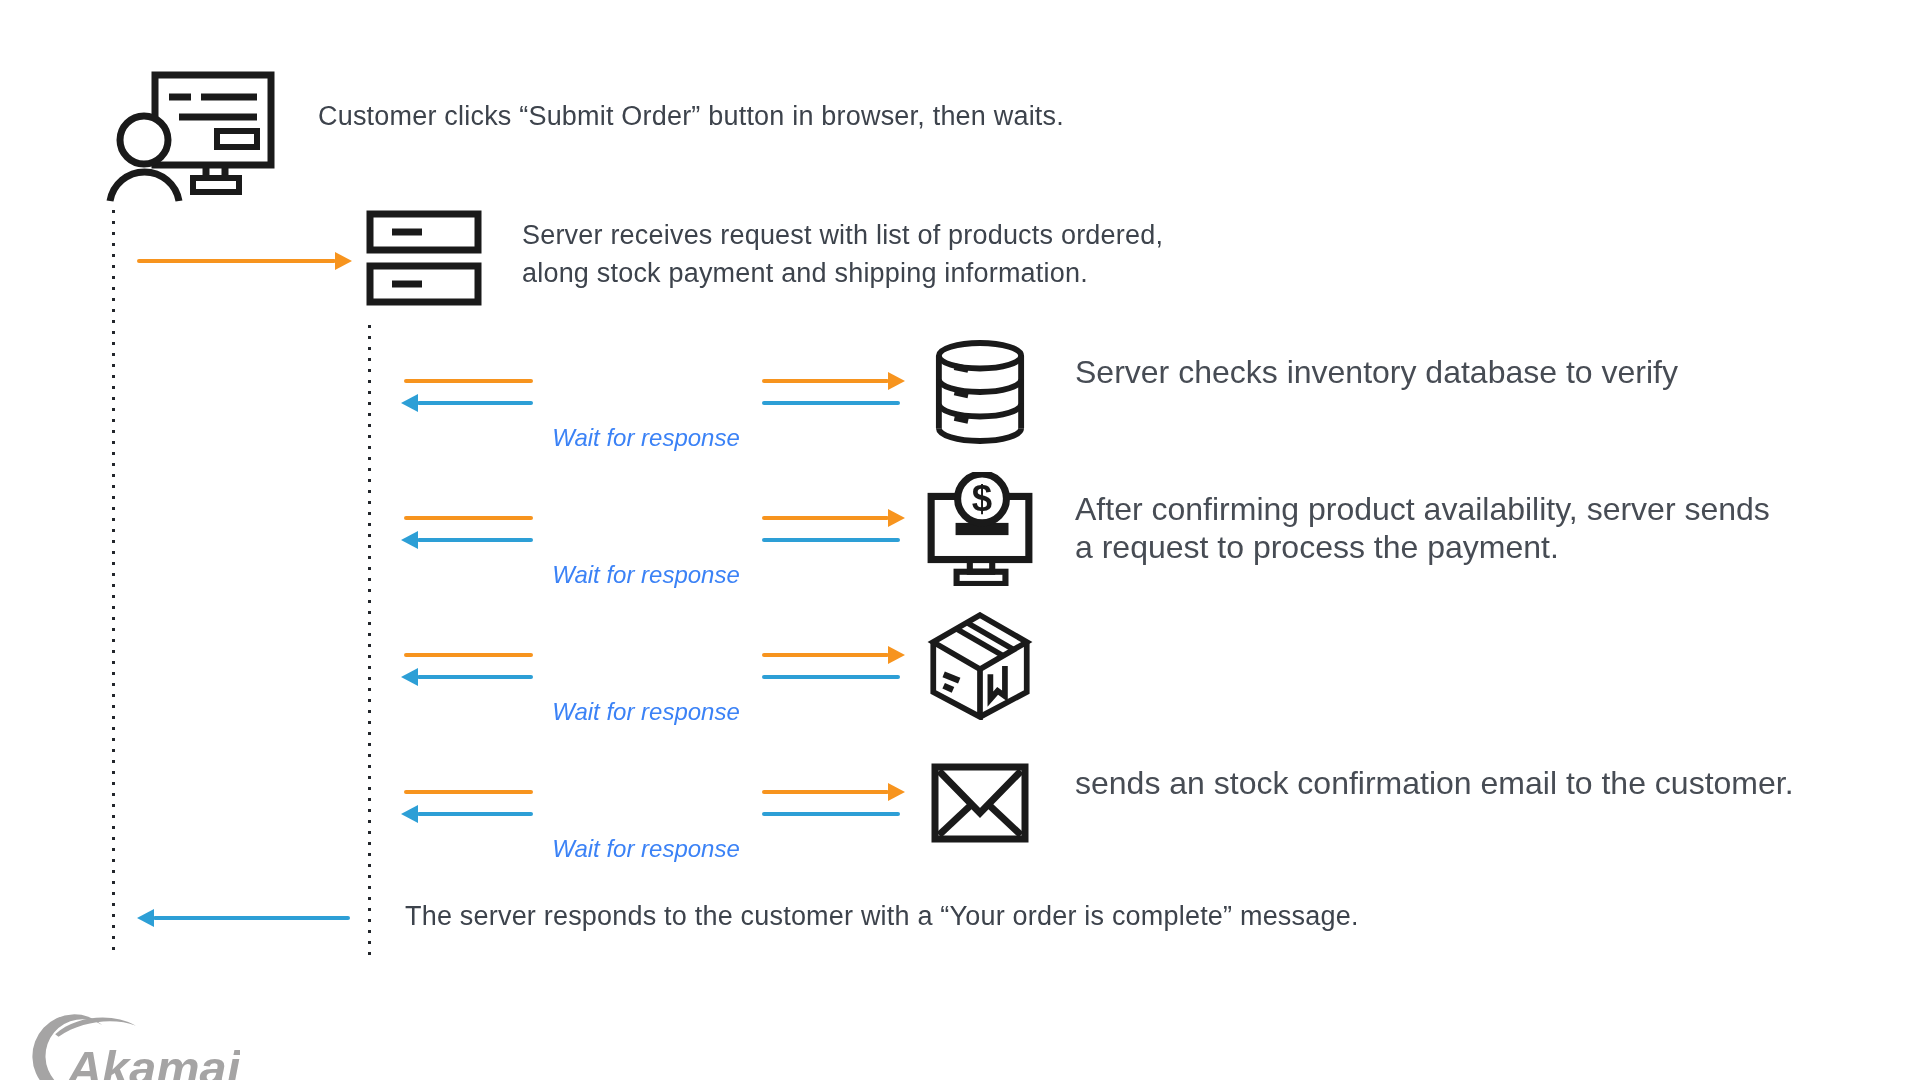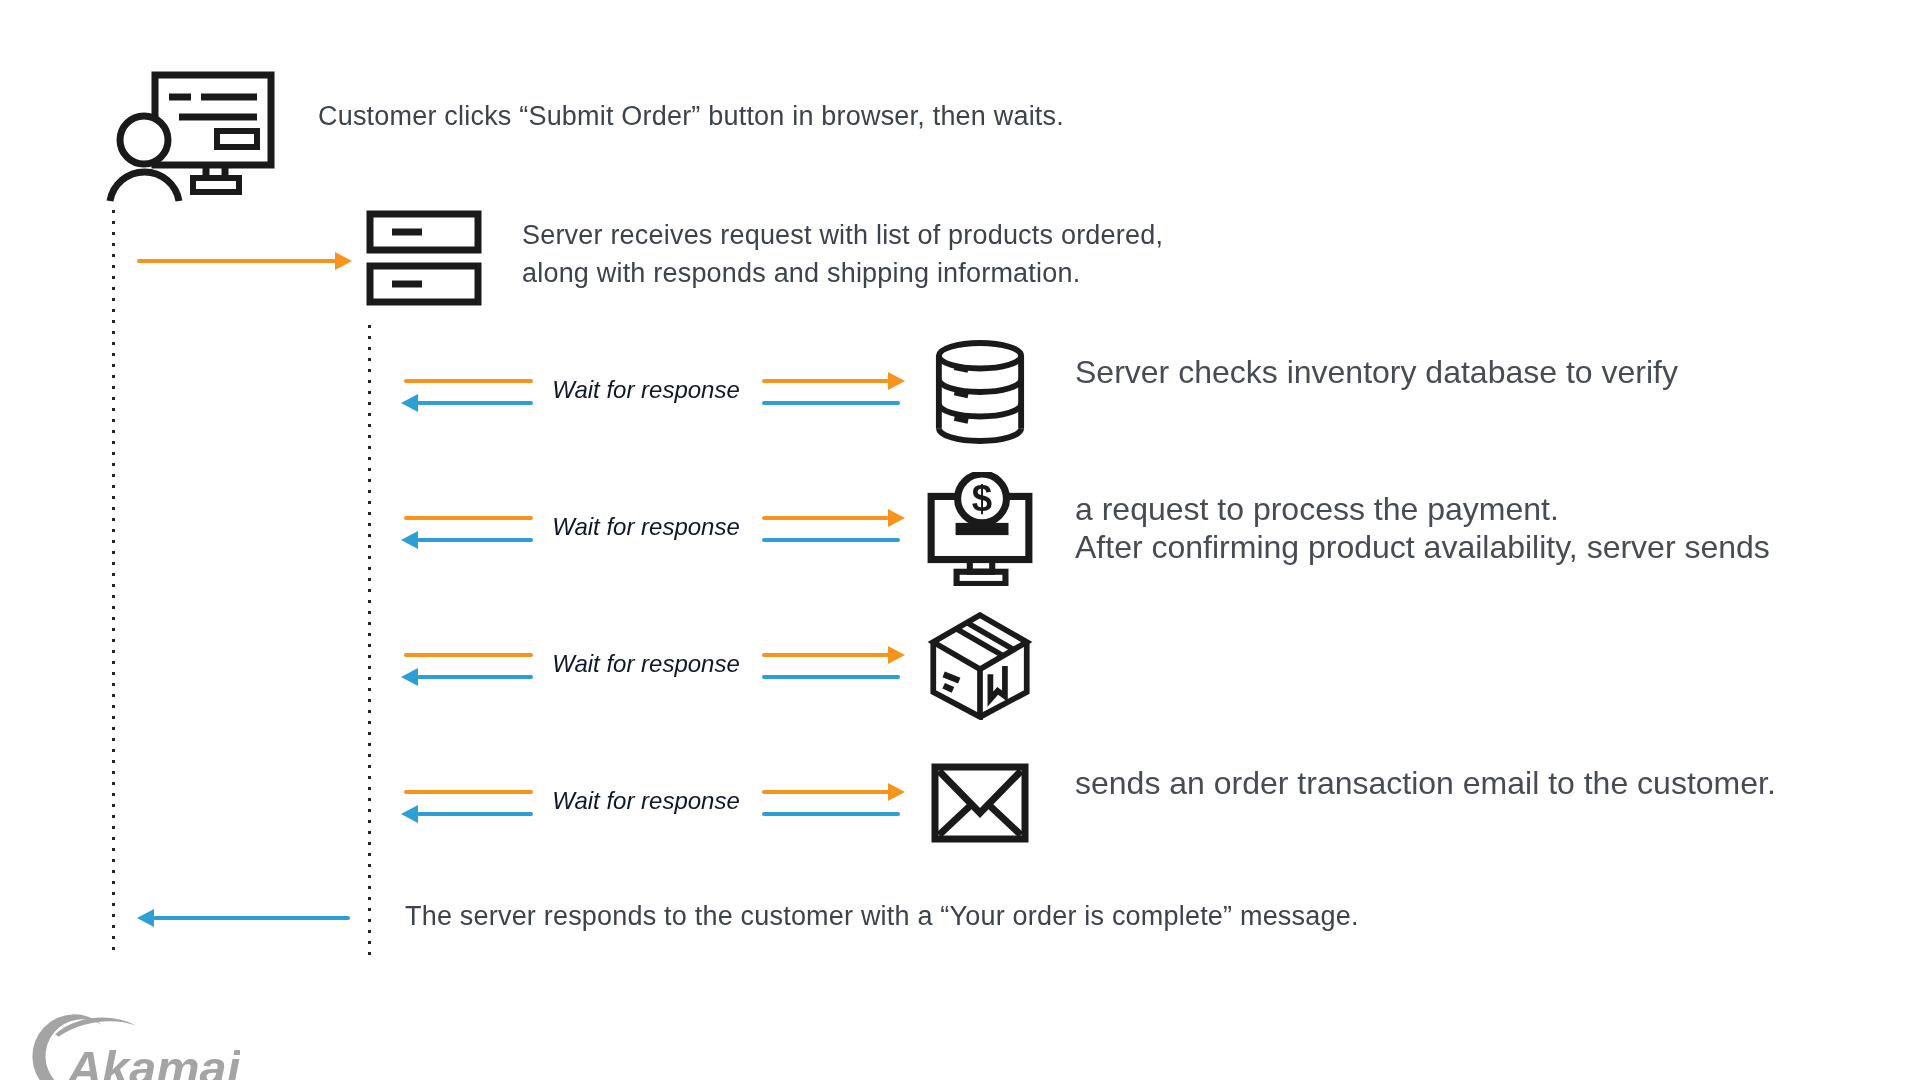--- a/index.html
+++ b/index.html
@@ -3,21 +3,21 @@
 <meta charset="utf-8">
 <style>
   html,body{margin:0;padding:0;}
   body{
     width:1920px;height:1080px;position:relative;background:#ffffff;
     font-family:"Liberation Sans",sans-serif;overflow:hidden;
   }
   .abs{position:absolute;}
   .caption{font-size:27px;font-weight:400;color:#3d434c;letter-spacing:.2px;white-space:nowrap;}
   .desc{font-size:32px;font-weight:400;color:#474c54;line-height:38px;white-space:nowrap;}
-  .wait-label{font-style:italic;font-size:24px;color:#0f172a;text-align:center;white-space:nowrap;}
+  .wait-label{font-style:italic;font-size:24px;color:#3b82f6;text-align:center;white-space:nowrap;margin-top:48px;}
   .lifeline{
     width:3px;background-image:radial-gradient(circle,#22262b 1.5px,transparent 1.7px);
     background-size:3px 11px;background-repeat:repeat-y;
   }
   .orange{color:#f7941e;}
   .blue{color:#2d9fd6;}
   .hline{height:4px;background:currentColor;border-radius:2px;}
   .harrow{height:4px;}
   .harrow .shaft{position:absolute;top:0;height:4px;background:currentColor;border-radius:2px;}
   .harrow.point-right .shaft{left:0;right:13px;}
@@ -72,21 +72,21 @@
   <svg width="116" height="96" viewBox="0 0 116 96" fill="none" stroke="#1a1a1a">
     <rect x="4" y="4" width="108" height="36" stroke-width="7"></rect>
     <rect x="4" y="56" width="108" height="36" stroke-width="7"></rect>
     <line x1="26" y1="22" x2="56" y2="22" stroke-width="7"></line>
     <line x1="26" y1="74" x2="56" y2="74" stroke-width="7"></line>
   </svg>
 </div>
 
 <div class="abs" style="left:522px;top:216px;">
   <div class="caption" style="line-height:38px;">Server receives request with list of products ordered,</div>
-  <div class="caption" style="line-height:38px;">along with responds and shipping information.</div>
+  <div class="caption" style="line-height:38px;">along stock payment and shipping information.</div>
 </div>
 
 <div class="step s1">
   <div class="hline orange left-line"></div>
   <div class="harrow point-left blue left-arrow">
       <span class="shaft"></span>
     </div>
   <div class="wait-label">Wait for response</div>
   <div class="harrow point-right orange right-arrow">
       <span class="shaft"></span>
@@ -124,22 +124,22 @@
     <svg width="106" height="114" viewBox="0 0 104 112" fill="none" stroke="#1a1a1a">
       <rect x="4" y="24" width="96" height="62" stroke-width="7"></rect>
       <rect x="28" y="50" width="52" height="12" fill="#1a1a1a" stroke="none"></rect>
       <circle cx="54" cy="26" r="24" fill="#ffffff" stroke-width="7"></circle>
       <text x="54" y="38" text-anchor="middle" font-family="Liberation Sans, sans-serif" font-size="36" font-weight="bold" fill="#1a1a1a" stroke="none">$</text>
       <rect x="42" y="86" width="22" height="12" stroke-width="6"></rect>
       <rect x="29" y="98" width="48" height="12" stroke-width="6"></rect>
     </svg>
   </div>
   <div class="desc">
+    <div>After confirming product availability, server sends</div>
     <div>a request to process the payment.</div>
-    <div>After confirming product availability, server sends</div>
   </div>
 </div>
 
 <div class="step s3">
   <div class="hline orange left-line"></div>
   <div class="harrow point-left blue left-arrow">
       <span class="shaft"></span>
     </div>
   <div class="wait-label">Wait for response</div>
   <div class="harrow point-right orange right-arrow">
@@ -174,21 +174,21 @@
   <div class="hline blue right-line"></div>
   <div class="icon-box">
     <svg width="98" height="80" viewBox="0 0 98 80" fill="none" stroke="#1a1a1a" stroke-width="7">
       <rect x="4" y="4" width="90" height="72"></rect>
       <path d="M8 8 L49 50 L90 8"></path>
       <path d="M8 72 L40 42"></path>
       <path d="M90 72 L58 42"></path>
     </svg>
   </div>
   <div class="desc">
-    <div>sends an order transaction email to the customer.</div>
+    <div>sends an stock confirmation email to the customer.</div>
   </div>
 </div>
 
 <div class="abs harrow point-left blue" style="left:140px;top:916px;width:210px;">
     <span class="shaft"></span>
   </div>
 
 <div class="abs caption" style="left:405px;top:901px;text-align:right;">The server responds to the customer with a “Your order is complete” message.</div>
 
 <div class="abs" style="left:30px;top:1012px;width:210px;height:88px;">

